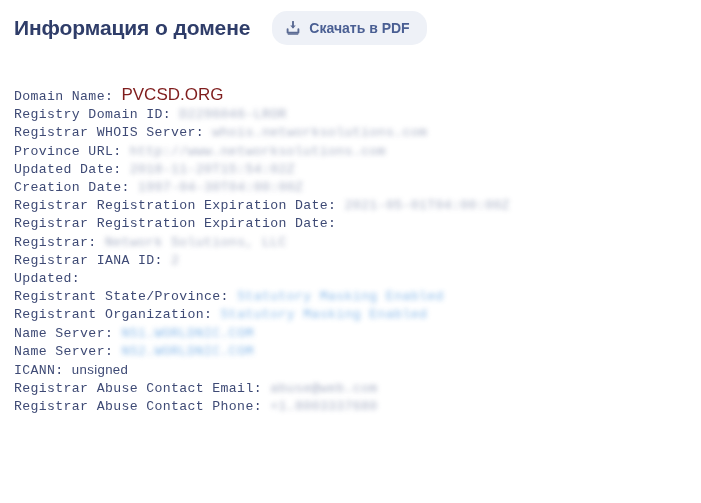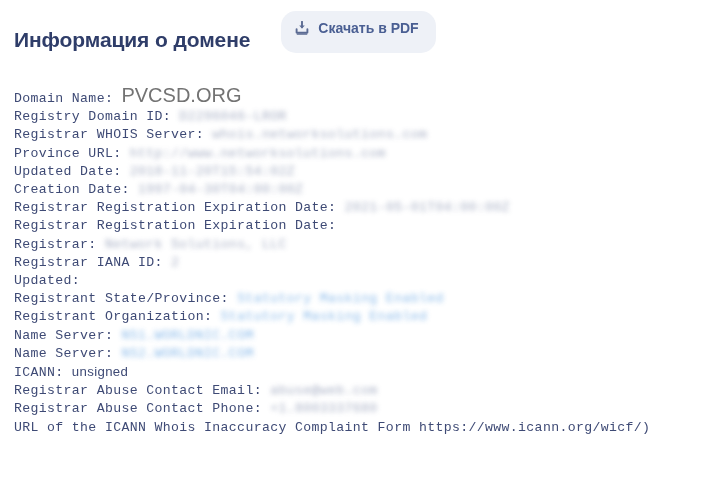--- a/index.html
+++ b/index.html
@@ -21,42 +21,41 @@
     height: 503px;
     background: #ffffff;
   }
 
   
   .header {
     position: absolute;
     left: 14px;
     top: 11px;
     display: flex;
-    align-items: flex-end;
+    align-items: center;
     gap: 22px;
   }
   .page-title {
     font-size: 21px;
     font-weight: bold;
     color: #2f3d69;
     letter-spacing: -0.1px;
     line-height: 26px;
     white-space: nowrap;
   }
   .pdf-button {
     display: inline-flex;
     align-items: center;
     gap: 9px;
     background: #eef1f7;
     border: none;
     border-radius: 15px;
-    padding: 9px 17px 17px 14px;
+    padding: 9px 17px 9px 14px;
     cursor: pointer;
     font-family: "Liberation Sans", sans-serif;
-    margin-left: 9px;
   }
   .pdf-button .btn-label {
     font-size: 14px;
     font-weight: bold;
     color: #4a5f93;
     line-height: 16px;
     white-space: nowrap;
   }
   .download-icon {
     display: inline-block;
@@ -87,23 +86,23 @@
   .label {
     color: #3e4a75;
   }
   
   .value-plain {
     font-family: Liberation Sans, sans-serif;
     color: #3e4a75;
   }
   .value-sans {
     font-family: "Liberation Sans", sans-serif;
-    font-size: 20px;
+    font-size: 17px;
     letter-spacing: 0;
-    color: #737373;
+    color: #7f1d1d;
   }
   
   .masked {
     filter: blur(2.6px);
     color: #9aa3bb;
     opacity: 0.85;
     user-select: none;
   }
   .masked-blue {
     filter: blur(2.6px);
@@ -145,16 +144,15 @@
       <div class="line"><span class="label">Registrar:</span> <span class="masked">Network Solutions, LLC</span></div>
       <div class="line"><span class="label">Registrar IANA ID:</span> <span class="masked">2</span></div>
       <div class="line"><span class="label">Updated:</span></div>
       <div class="line"><span class="label">Registrant State/Province:</span> <span class="masked-blue">Statutory Masking Enabled</span></div>
       <div class="line"><span class="label">Registrant Organization:</span> <span class="masked-blue">Statutory Masking Enabled</span></div>
       <div class="line"><span class="label">Name Server:</span> <span class="masked-blue">NS1.WORLDNIC.COM</span></div>
       <div class="line"><span class="label">Name Server:</span> <span class="masked-blue">NS2.WORLDNIC.COM</span></div>
       <div class="line"><span class="label">ICANN:</span> <span class="value-plain">unsigned</span></div>
       <div class="line"><span class="label">Registrar Abuse Contact Email:</span> <span class="masked">abuse@web.com</span></div>
       <div class="line"><span class="label">Registrar Abuse Contact Phone:</span> <span class="masked">+1.8003337680</span></div>
-      <div class="line"><span class="label">URL of the ICANN Whois Inaccuracy Complaint Form https://www.icann.org/wicf/)</span></div>
     </div>
 
 </div>
 
 </body></html>

